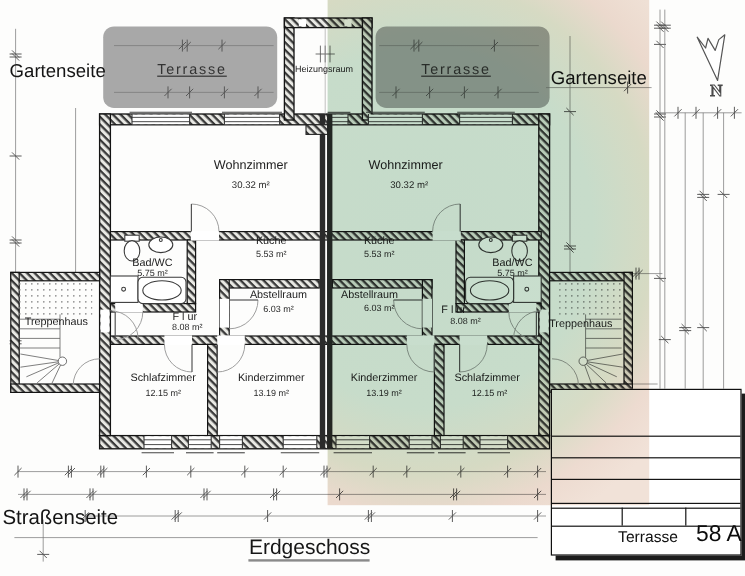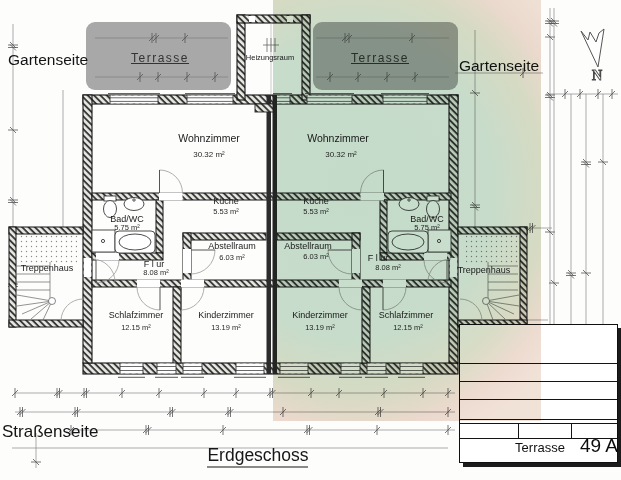--- a/index.html
+++ b/index.html
@@ -535,16 +535,16 @@
     <div class="tbl" style="top:38px;"></div>
     <div class="tbl" style="top:56px;"></div>
     <div class="tbl" style="top:74px;"></div>
     <div class="tbl" style="top:94px;"></div>
     <div class="tbl" style="top:98px;"></div>
     <div class="tbl" style="top:113px;"></div>
     <div class="tbv" style="left:58px;top:98px;height:15px;"></div>
     <div class="tbv" style="left:111px;top:98px;height:15px;"></div>
   </div>
   <div class="tb-loc" style="left:540px;top:447px;">Terrasse</div>
-  <div class="tb-num" style="left:599px;top:446px;">49 A</div>
+  <div class="tb-num" style="left:599px;top:446px;">58 A</div>
 
   <div class="overlay"></div>
 </div>
 
 </body></html>

